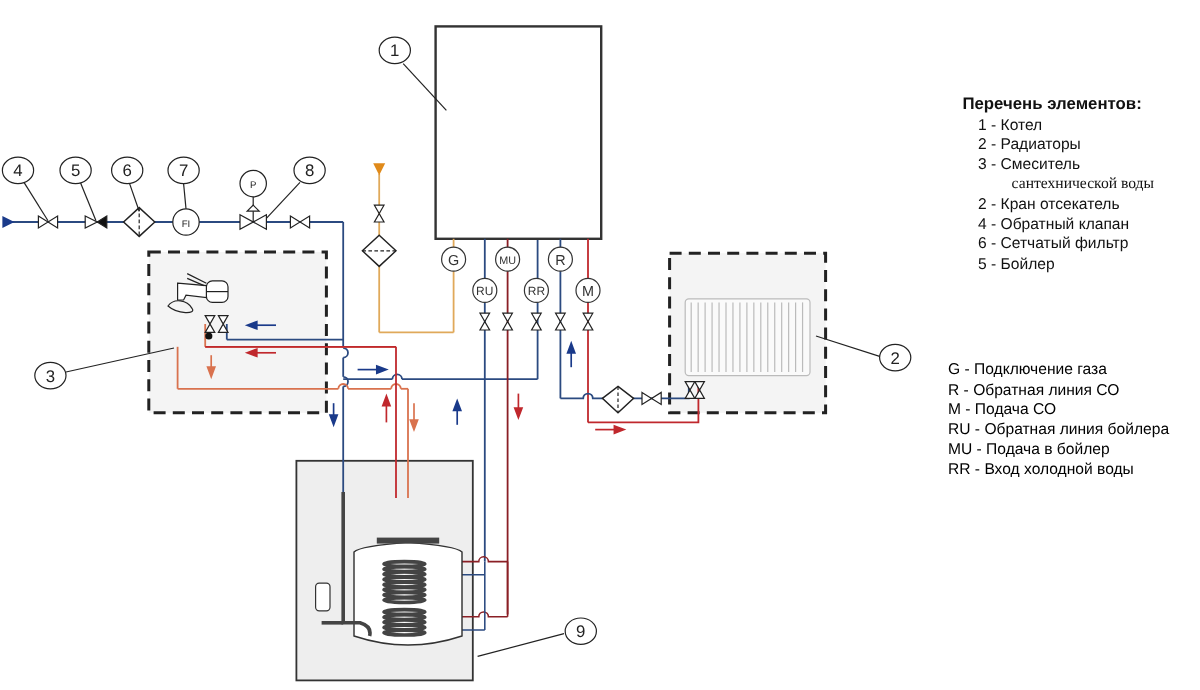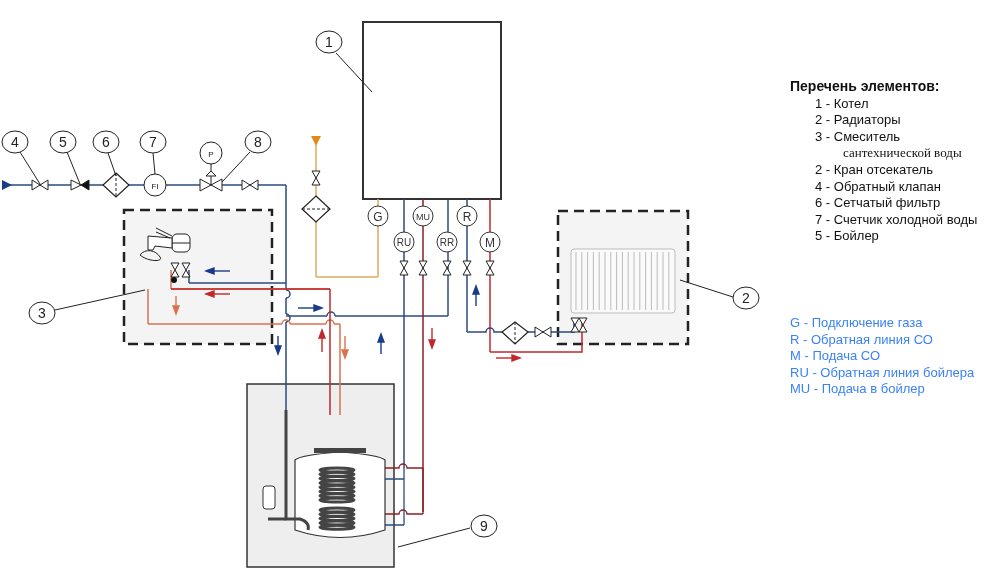--- a/index.html
+++ b/index.html
@@ -1,22 +1,22 @@
 <!DOCTYPE html>
 <html><head>
 <meta charset="utf-8">
 <style>
   html, body { margin:0; padding:0; background:#ffffff; }
   body { width:1000px; height:575px; position:relative; overflow:hidden; font-family:"Liberation Sans", sans-serif; }
   #diagram { position:absolute; left:0; top:0; }
   .legend { position:absolute; left:790px; top:78px; color:#111; font-size:13px; line-height:16.6px; }
-  .legend .title { font-weight:bold; font-size:14px; margin-bottom:1px; }
+  .legend .title { font-weight:bold; font-size:14px; margin-bottom:1px;margin-left:12px; }
   .legend .item { white-space:nowrap;margin-left:25px; }
   .legend .indent { padding-left:28px;font-family:Liberation Serif, serif; }
-  .legend2 { position:absolute; left:790px; top:315px; color:#3b82f6; font-size:13px; line-height:16.6px; }
+  .legend2 { position:absolute; left:790px; top:300px; color:#000000; font-size:13px; line-height:16.6px; }
   svg text { font-family:"Liberation Sans", sans-serif; }
 </style>
 </head>
 <body>
 
 <svg id="diagram" width="1000" height="575" viewBox="0 0 1000 575">
   <defs>
     <g id="valve">
       <path d="M-8,-5 L8,5 L8,-5 L-8,5 Z" fill="#fff" stroke="#222" stroke-width="1"></path>
     </g>
@@ -297,23 +297,23 @@
 
 <div class="legend">
   <div class="title">Перечень элементов:</div>
   <div class="item">1 - Котел</div>
   <div class="item">2 - Радиаторы</div>
   <div class="item">3 -  Смеситель</div>
   <div class="item indent">сантехнической воды</div>
   <div class="item">2 - Кран отсекатель</div>
   <div class="item">4 - Обратный клапан</div>
   <div class="item">6 - Сетчатый фильтр</div>
-  <div class="item">7 - Счетчик холодной воды</div>
   <div class="item">5 - Бойлер</div>
 </div>
 
 <div class="legend2">
   <div class="item">G - Подключение газа</div>
   <div class="item">R - Обратная линия СО</div>
   <div class="item">M - Подача СО</div>
   <div class="item">RU - Обратная линия бойлера</div>
   <div class="item">MU - Подача в бойлер</div>
+  <div class="item">RR - Вход холодной воды</div>
 </div>
 
 </body></html>

